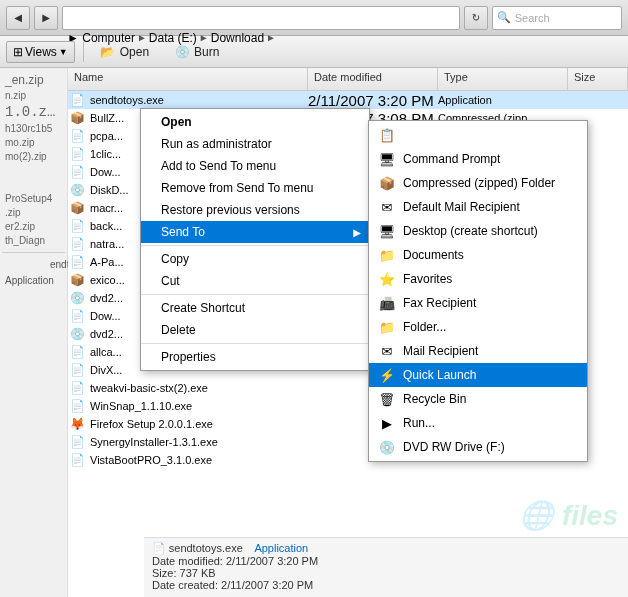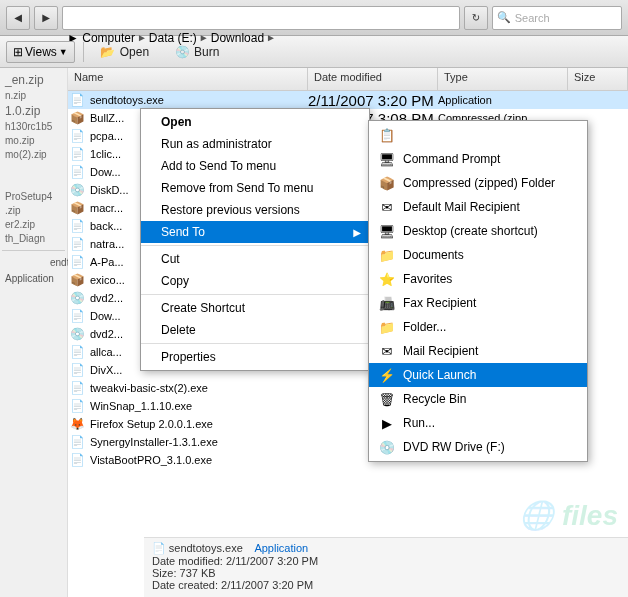--- a/index.html
+++ b/index.html
@@ -311,21 +311,21 @@
     <span>💿</span>
     <span>Burn</span>
   </button>
 </div>
 
 <div class="main-area">
 
   <div class="sidebar">
     <div class="sidebar-item" style="font-size:12px;color:#666;">_en.zip</div>
     <div class="sidebar-item" style="font-size:10px;color:#666;">n.zip</div>
-    <div class="sidebar-item" style="font-size:12px;color:#666;">1.0.zip</div>
+    <div class="sidebar-item" style="font-size:14px;color:#666;font-family:Liberation Mono, monospace;">1.0.zip</div>
     <div class="sidebar-item" style="font-size:10px;color:#666;">h130rc1b5</div>
     <div class="sidebar-item" style="font-size:10px;color:#666;">mo.zip</div>
     <div class="sidebar-item" style="font-size:10px;color:#666;">mo(2).zip</div>
     <div class="sidebar-item" style="font-size:10px;color:#666;margin-top:28px;">ProSetup4</div>
     <div class="sidebar-item" style="font-size:10px;color:#666;">.zip</div>
     <div class="sidebar-item" style="font-size:10px;color:#666;">er2.zip</div>
     <div class="sidebar-item" style="font-size:10px;color:#666;">th_Diagn</div>
     <div style="height:4px;border-top:1px solid #ccc;margin-top:4px;"></div>
     <div style="font-size:10px;color:#555;padding:2px 3px;margin-left:45px;">endtotoys.exe</div>
     <div style="font-size:10px;color:#555;padding:2px 3px;">Application</div>
@@ -507,22 +507,22 @@
 </div>
 
 <div class="context-menu" id="context-menu">
 <div class="ctx-item ctx-bold">Open</div>
     <div class="ctx-item">Run as administrator</div>
     <div class="ctx-item">Add to Send To menu</div>
     <div class="ctx-item">Remove from Send To menu</div>
     <div class="ctx-item">Restore previous versions</div>
     <div class="ctx-item has-submenu" style="background: rgb(0, 120, 215); color: white;">Send To<span class="ctx-arrow">▶</span></div>
     <div class="ctx-separator"></div>
+    <div class="ctx-item">Copy</div>
     <div class="ctx-item">Cut</div>
-    <div class="ctx-item">Copy</div>
     <div class="ctx-separator"></div>
     <div class="ctx-item">Create Shortcut</div>
     <div class="ctx-item">Delete</div>
     <div class="ctx-separator"></div>
     <div class="ctx-item">Properties</div>
   </div>
 
 <div class="submenu" id="submenu">
 <div class="sub-item">
     <span class="sub-icon">📋</span>

